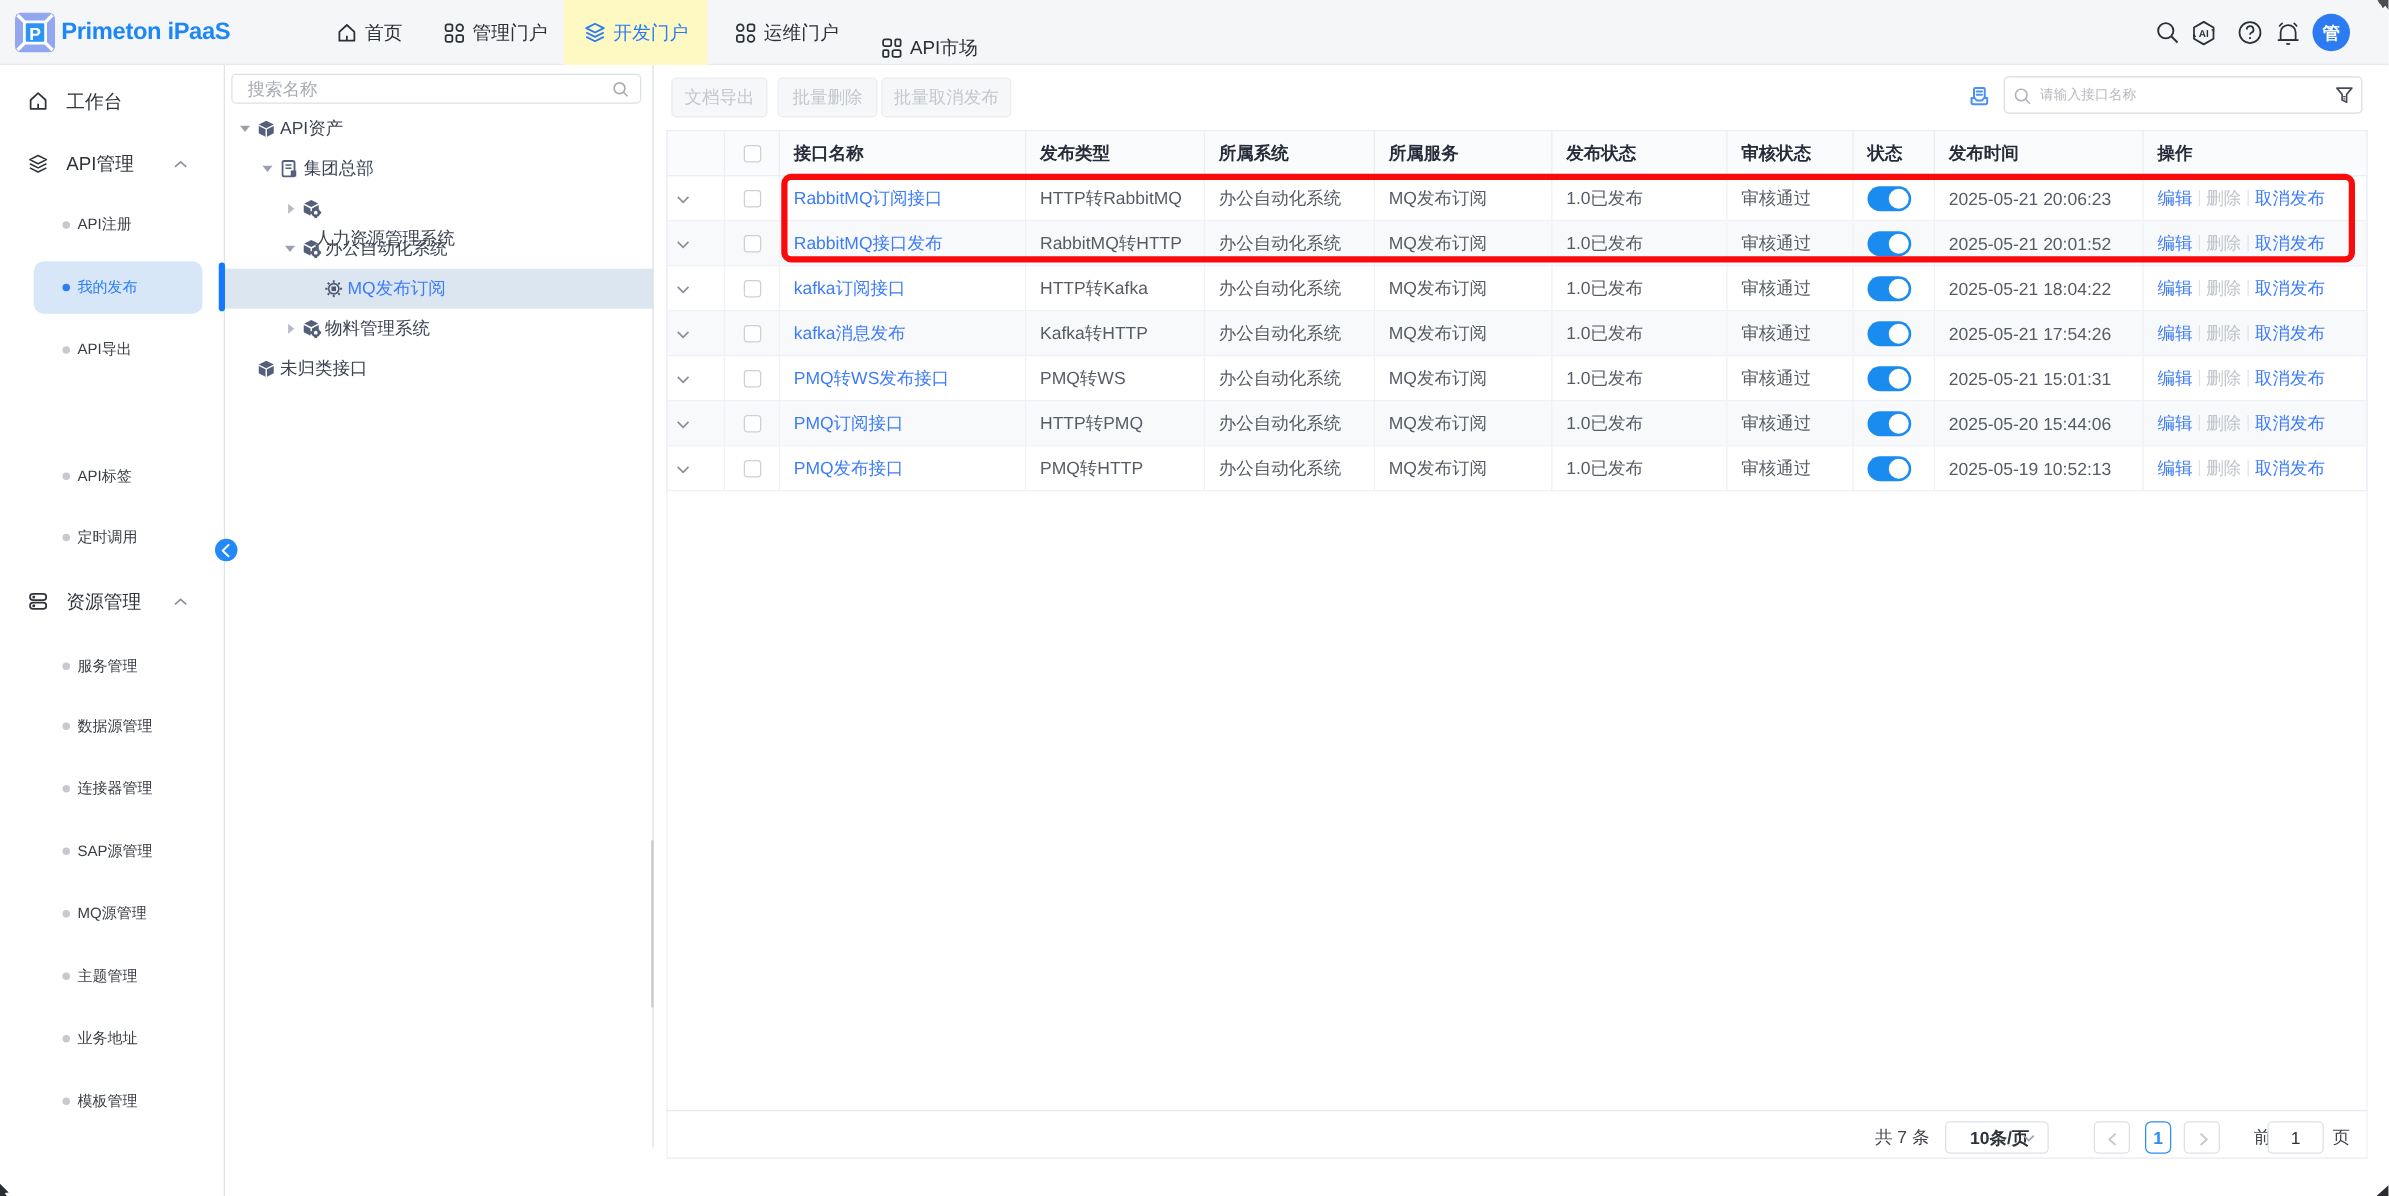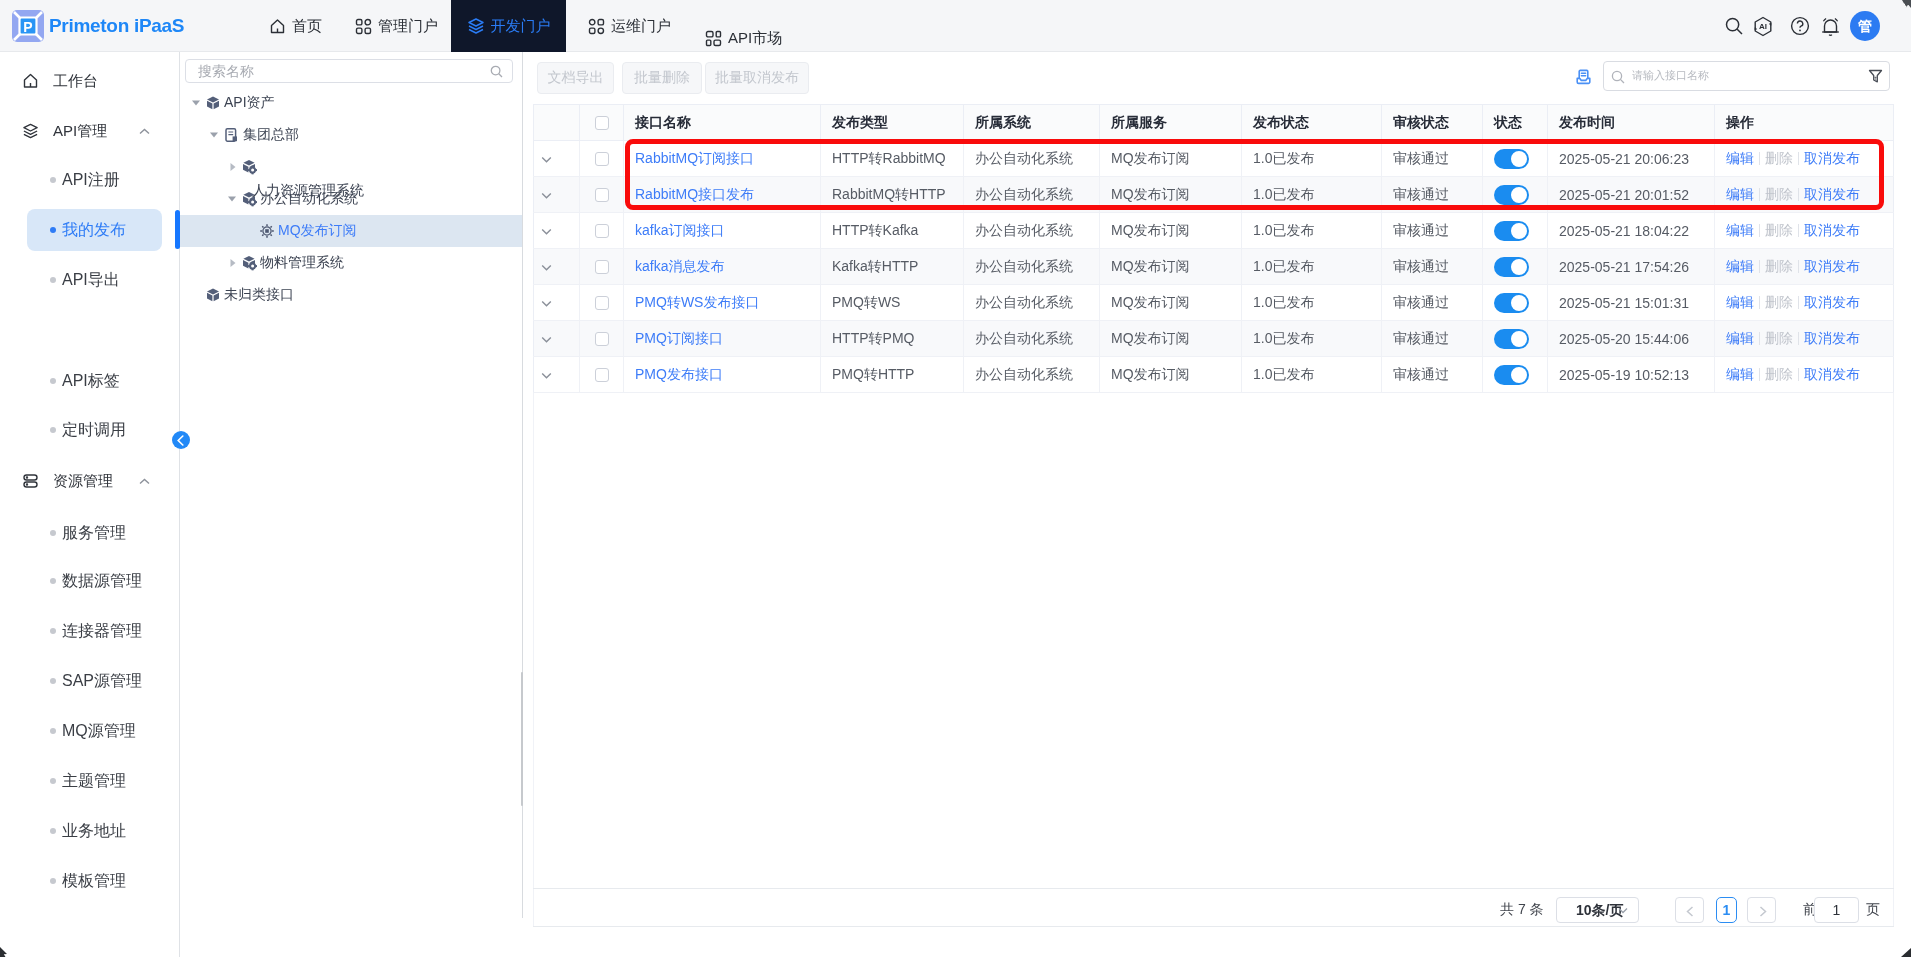--- a/index.html
+++ b/index.html
@@ -9,34 +9,34 @@
   body { position:relative; }
   
   .hdr { position:absolute; left:0; top:0; width:1911px; height:52px;
     background:#f5f6f8; border-bottom:1px solid #e7e9ec; z-index:5; }
   .logo-ic { position:absolute; left:12px; top:10px; width:32px; height:32px; }
   .logo-tx { position:absolute; left:49px; top:15px; font-size:19px; font-weight:bold;
     color:#1e87f7; letter-spacing:-0.3px; }
   .nav-it { position:absolute; top:0; height:52px; display:flex; align-items:center;
     gap:6px; font-size:15px; color:#2b2f36; }
   .nav-it svg { display:block; }
-  .nav-act { background:#0f172a; color:#2a7cf5; }
+  .nav-act { background:#fef9c3; color:#2a7cf5; }
   .hico { position:absolute; top:16px; }
   .avatar { position:absolute; left:1850px; top:11px; width:30px; height:30px;
     border-radius:50%; background:#2c7bf2; color:#fff; font-size:14px; font-weight:bold; line-height:30px;
     text-align:center; }
   
   .side { position:absolute; left:0; top:52px; width:180px; height:905px;
     background:#fff; border-right:1px solid #dfe2e6; }
   .s-it { position:absolute; left:0; width:180px; height:50px; display:flex;
     align-items:center; font-size:15px; color:#30343b; }
   .s-it .ic { position:absolute; left:22px; top:50%; transform:translateY(-50%); }
   .s-it .tx { position:absolute; left:53px; }
   .s-it .car { position:absolute; left:139px; }
-  .s-sub { position:absolute; left:0; width:204px; height:50px; font-size:16px;
+  .s-sub { position:absolute; left:0; width:204px; height:50px; font-size:12px;
     color:#3a3e45;padding-left:36px; }
   .s-sub .dot { position:absolute; left:50px; top:50%; margin-top:-3px; width:6px;
     height:6px; border-radius:50%; background:#c6c9cf; }
   .s-sub .tx { position:absolute; left:62px; top:50%; transform:translateY(-50%); }
   .s-pill { position:absolute; left:27px; top:157px; width:135px; height:42px;
     border-radius:8px; background:#d8e7f8; }
   .s-bar { position:absolute; left:175px; top:158px; width:5px; height:39px;
     border-radius:3px; background:#1677ff; z-index:3; }
   
   .tree { position:absolute; left:180px; top:52px; width:343px; height:905px;

